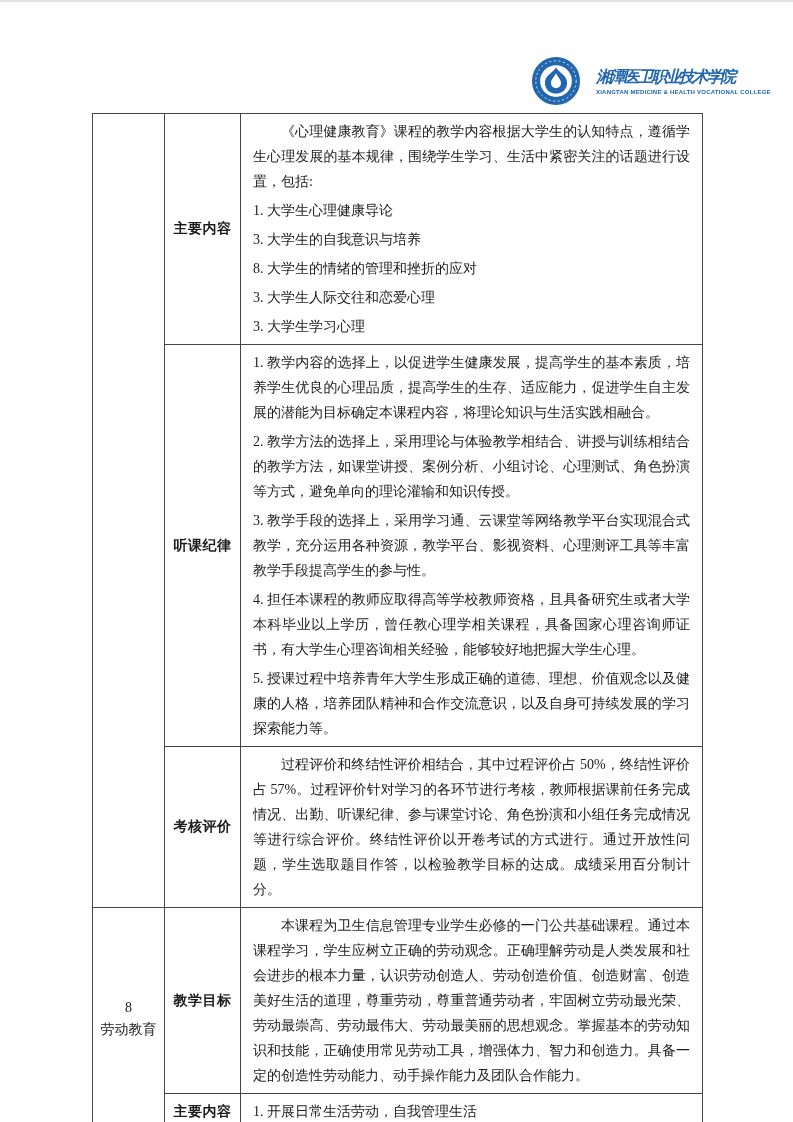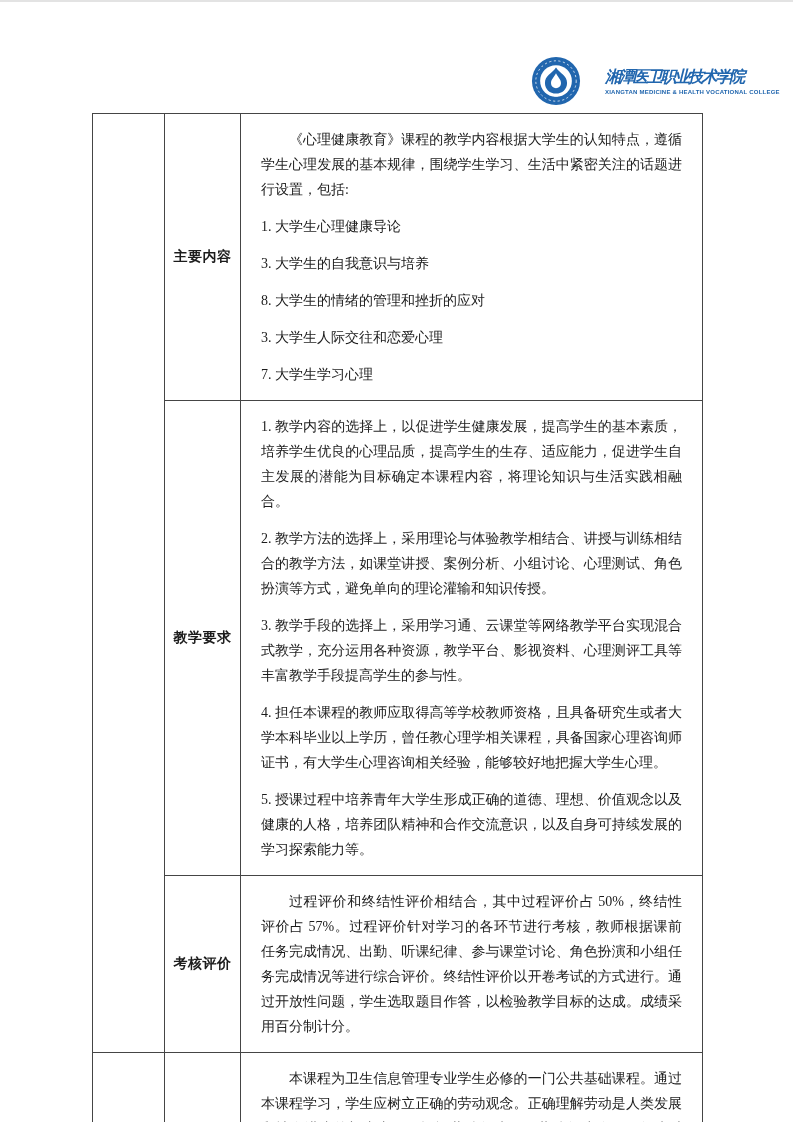--- a/index.html
+++ b/index.html
@@ -1,38 +1,38 @@
 <!DOCTYPE html>
 <html><head>
 <meta charset="utf-8">
 <style>
   html,body{margin:0;padding:0;background:#ffffff;}
   .page{position:relative;width:793px;height:1122px;background:#ffffff;overflow:hidden;
         font-family:"Liberation Serif","DejaVu Serif",serif;color:#1c1c1c;}
   .top-strip{position:absolute;top:0;left:0;width:793px;height:2px;background:#e3e3e3;}
 
   
-  .logo{position:absolute;left:531px;top:56px;display:flex;align-items:center;gap:24px;}
+  .logo{position:absolute;left:531px;top:56px;display:flex;align-items:center;gap:15px;}
   .emblem{width:50px;height:50px;display:block;}
   .logo-text{display:flex;flex-direction:column;justify-content:center;}
   .logo-zh{font-size:16px;font-weight:bold;font-style:italic;letter-spacing:-2.2px;
            color:#2166ae;white-space:nowrap;line-height:22px;
            font-family:"Liberation Serif","DejaVu Serif",serif;}
   .logo-en{font-size:6px;font-weight:bold;letter-spacing:0.22px;color:#2166ae;white-space:nowrap;
            line-height:8px;font-family:"Liberation Sans","DejaVu Sans",sans-serif;}
 
   
   table.syllabus{position:absolute;left:92px;top:113px;width:610px;border-collapse:collapse;
                  table-layout:fixed;}
   col.c1{width:72px;} col.c2{width:76px;} col.c3{width:462px;}
   td{border:1px solid #454545;vertical-align:middle;font-size:14px;}
   td.num-cell{text-align:center;line-height:22px;}
   td.label-cell{text-align:center;font-weight:bold;letter-spacing:0.5px;}
   td.content-cell{padding:1px 8px;line-height:25px;text-align:justify;}
-  td.content-cell p{margin:12px;}
+  td.content-cell p{margin:4px;}
   td.content-cell p.indent{text-indent:2em;}
   tr.r1{height:200px;} tr.r2{height:382px;} tr.r3{height:127px;}
   tr.r4{height:179px;} tr.r5{height:26px;}
 </style>
 </head>
 <body>
 
 <div class="page">
   <div class="top-strip"></div>
 
@@ -62,46 +62,46 @@
     <tbody>
       <tr class="r1">
         <td class="num-cell" rowspan="3"></td>
         <td class="label-cell">主要内容</td>
         <td class="content-cell">
           <p class="indent">《心理健康教育》课程的教学内容根据大学生的认知特点，遵循学生心理发展的基本规律，围绕学生学习、生活中紧密关注的话题进行设置，包括:</p>
           <p>1. 大学生心理健康导论</p>
           <p>3. 大学生的自我意识与培养</p>
           <p>8. 大学生的情绪的管理和挫折的应对</p>
           <p>3. 大学生人际交往和恋爱心理</p>
-          <p>7. 大学生学习心理</p>
+          <p>3. 大学生学习心理</p>
         </td>
       </tr>
 
       <tr class="r2">
-        <td class="label-cell">教学要求</td>
+        <td class="label-cell">听课纪律</td>
         <td class="content-cell">
           <p>1. 教学内容的选择上，以促进学生健康发展，提高学生的基本素质，培养学生优良的心理品质，提高学生的生存、适应能力，促进学生自主发展的潜能为目标确定本课程内容，将理论知识与生活实践相融合。</p>
           <p>2. 教学方法的选择上，采用理论与体验教学相结合、讲授与训练相结合的教学方法，如课堂讲授、案例分析、小组讨论、心理测试、角色扮演等方式，避免单向的理论灌输和知识传授。</p>
           <p>3. 教学手段的选择上，采用学习通、云课堂等网络教学平台实现混合式教学，充分运用各种资源，教学平台、影视资料、心理测评工具等丰富教学手段提高学生的参与性。</p>
           <p>4. 担任本课程的教师应取得高等学校教师资格，且具备研究生或者大学本科毕业以上学历，曾任教心理学相关课程，具备国家心理咨询师证书，有大学生心理咨询相关经验，能够较好地把握大学生心理。</p>
           <p>5. 授课过程中培养青年大学生形成正确的道德、理想、价值观念以及健康的人格，培养团队精神和合作交流意识，以及自身可持续发展的学习探索能力等。</p>
         </td>
       </tr>
 
       <tr class="r3">
         <td class="label-cell">考核评价</td>
         <td class="content-cell">
           <p class="indent">过程评价和终结性评价相结合，其中过程评价占 50%，终结性评价占 57%。过程评价针对学习的各环节进行考核，教师根据课前任务完成情况、出勤、听课纪律、参与课堂讨论、角色扮演和小组任务完成情况等进行综合评价。终结性评价以开卷考试的方式进行。通过开放性问题，学生选取题目作答，以检验教学目标的达成。成绩采用百分制计分。</p>
         </td>
       </tr>
 
       <tr class="r4">
         <td class="num-cell" rowspan="2">
           <div>8</div>
-          <div>案例分析</div>
+          <div>劳动教育</div>
         </td>
         <td class="label-cell">教学目标</td>
         <td class="content-cell">
           <p class="indent">本课程为卫生信息管理专业学生必修的一门公共基础课程。通过本课程学习，学生应树立正确的劳动观念。正确理解劳动是人类发展和社会进步的根本力量，认识劳动创造人、劳动创造价值、创造财富、创造美好生活的道理，尊重劳动，尊重普通劳动者，牢固树立劳动最光荣、劳动最崇高、劳动最伟大、劳动最美丽的思想观念。掌握基本的劳动知识和技能，正确使用常见劳动工具，增强体力、智力和创造力。具备一定的创造性劳动能力、动手操作能力及团队合作能力。</p>
         </td>
       </tr>
 
       <tr class="r5">
         <td class="label-cell">主要内容</td>
         <td class="content-cell">

